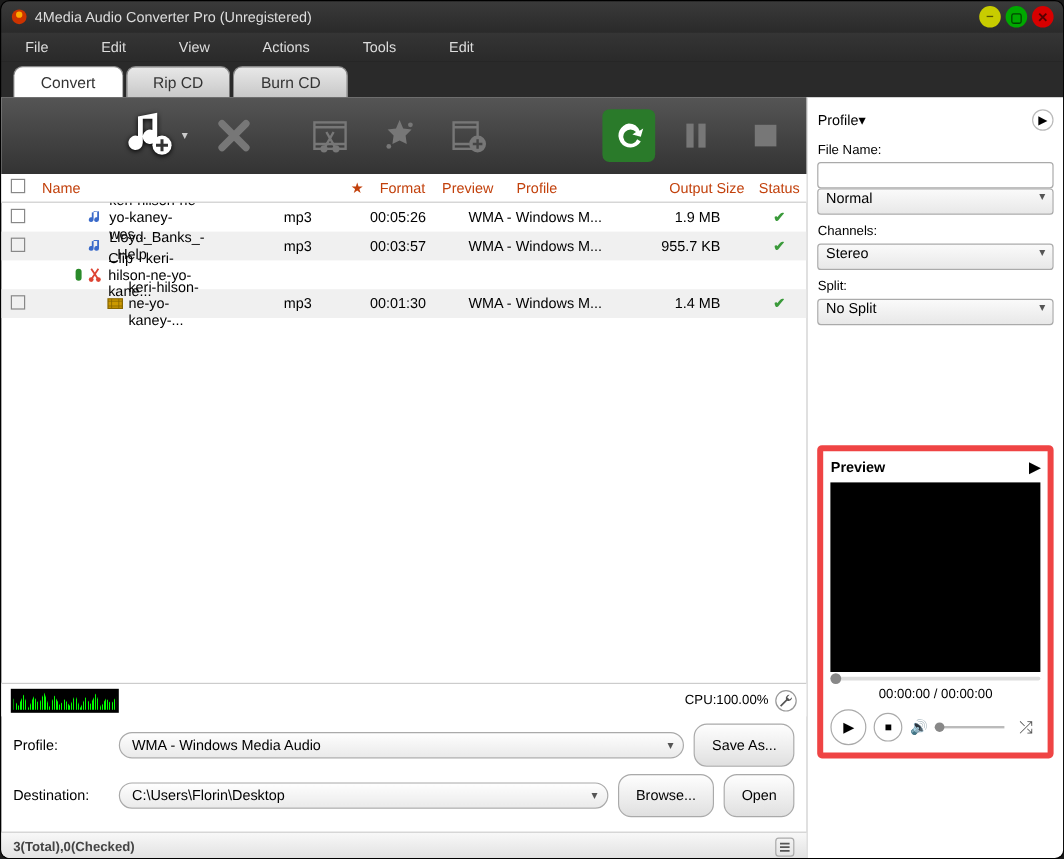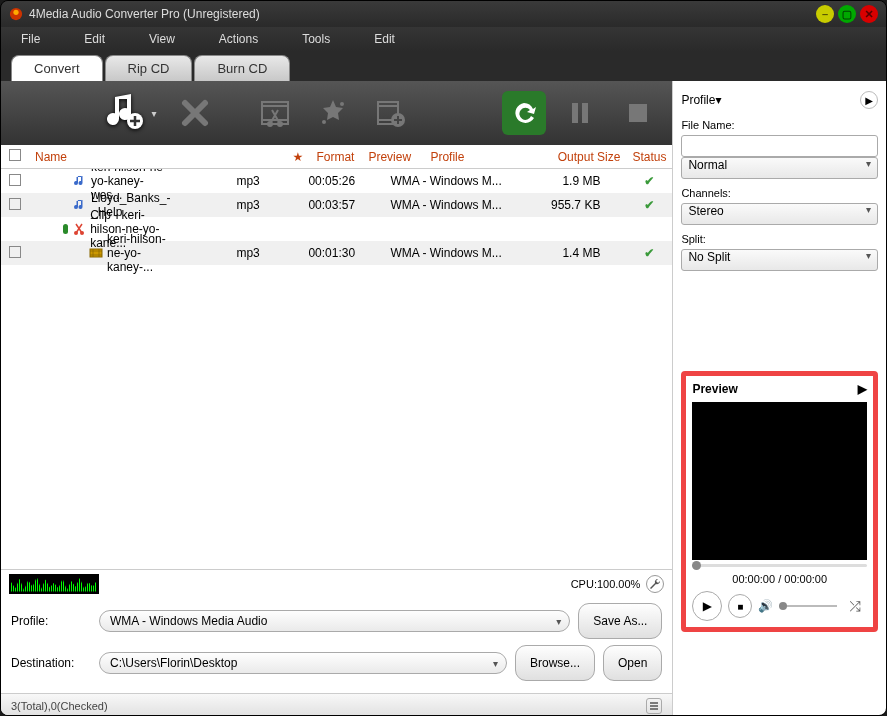--- a/index.html
+++ b/index.html
@@ -35,21 +35,21 @@
 .wave { height:28px; background:#fff; display:flex; align-items:center; padding:0 8px; border-top:1px solid #ccc; font-size:11px; }
 .wave-vis { width:90px; height:20px; background:#000; margin-right:auto; position:relative; overflow:hidden; }
 .wave-vis::before { content:""; position:absolute; inset:2px; background:repeating-linear-gradient(90deg,#0f0 0,#0f0 1px,#000 1px,#000 2px); clip-path:polygon(0 40%,5% 80%,10% 20%,15% 90%,20% 30%,25% 70%,30% 10%,35% 85%,40% 25%,45% 75%,50% 45%,55% 80%,60% 20%,65% 90%,70% 35%,75% 70%,80% 15%,85% 85%,90% 40%,95% 70%,100% 30%,100% 100%,0 100%); }
 .wrench { width:18px;height:18px;border:1px solid #999;border-radius:9px;display:flex;align-items:center;justify-content:center;margin-left:6px; }
 .bottom { padding:6px 10px; font-size:12px; }
 .brow { display:flex; align-items:center; margin-bottom:6px; gap:8px; }
 .blabel { width:80px; }
 .bselect { flex:1; height:22px; background:linear-gradient(#fefefe,#eaeaea); border:1px solid #aaa; border-radius:11px; padding:0 10px; font-size:12px; display:flex; align-items:center; position:relative; }
 .bselect::after { content:"▾"; position:absolute; right:8px; font-size:10px; color:#555; }
 .bbtn { height:36px; padding:0 14px; background:linear-gradient(#fefefe,#e0e0e0); border:1px solid #aaa; border-radius:11px; font-size:12px; cursor:pointer; }
-.status { height:24px; background:linear-gradient(#f8f8f8,#e0e0e0); border-top:1px solid #ccc; font-size:11px; color:#444; display:flex; align-items:center; padding:0 10px; }
+.status { height:24px; background:linear-gradient(#f8f8f8,#e0e0e0); border-top:1px solid #ccc; font-size:11px; color:#444; display:flex; align-items:center; padding:0 10px;font-weight:bold; }
 .status .sicon { margin-left:auto; width:16px;height:16px;border:1px solid #aaa;border-radius:3px; display:flex;align-items:center;justify-content:center; font-size:10px; }
 .prop-head { display:flex; align-items:center; height:22px; font-size:12px; }
 .prop-head .arrow { margin-left:auto; width:18px; height:18px; border:1px solid #bbb; border-radius:9px; display:flex; align-items:center; justify-content:center; font-size:10px; }
 .prop-label { margin-top:8px; margin-bottom:4px; font-size:11px; }
 .prop-input { width:100%; height:22px; border:1px solid #aaa; border-radius:3px; padding:0 6px; font-size:12px; }
 .prop-select { width:100%; height:22px; border:1px solid #aaa; background:linear-gradient(#fafafa,#e8e8e8); border-radius:3px; padding:0 6px; font-size:12px; display:flex; position:relative; }
 .prop-select::after { content:"▾"; position:absolute; right:6px; font-size:10px; color:#555; }
 .preview { margin-top:100px; border:5px solid #ef4444; border-radius:4px; padding:6px; }
 .preview-head { display:flex; align-items:center; font-size:12px; font-weight:bold; margin-bottom:6px; }
 .preview-head .arrow { margin-left:auto; font-size:12px; }

